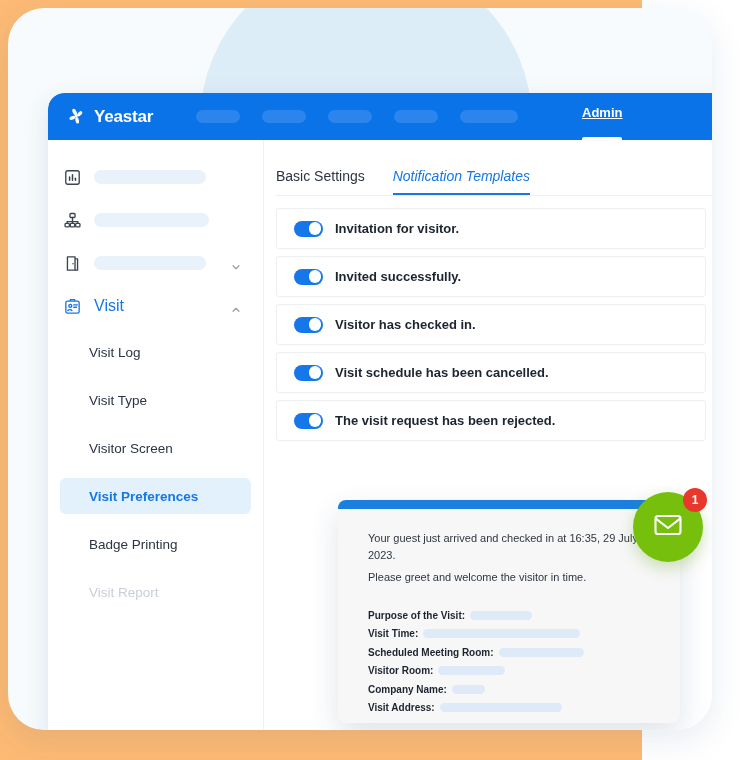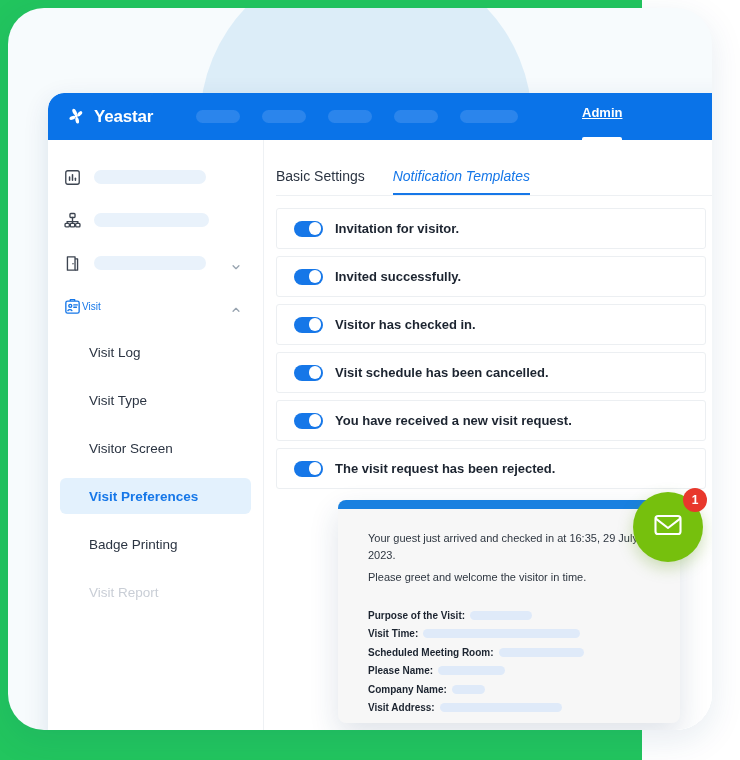--- a/index.html
+++ b/index.html
@@ -9,21 +9,21 @@
     height: 760px;
     overflow: hidden;
     font-family: "Liberation Sans", sans-serif;
     background: #ffffff;
   }
 
   .stage {
     position: relative;
     width: 642px;
     height: 760px;
-    background: #22c55e;
+    background: #fdba74;
   }
 
   
   .outer-frame {
     position: absolute;
     left: 8px;
     top: 8px;
     width: 704px;
     height: 722px;
     background: #f7fbfd;
@@ -170,21 +170,22 @@
   .chev {
     position: absolute;
     right: 22px;
     width: 10px;
     height: 10px;
     color: #98a4b0;
   }
 
   .side-row.active-parent .side-label {
     color: #1677e8;
-    font-size: 10px;
+    font-size: 16px;
+    margin-left: 12px;
   }
 
   .side-sub {
     display: flex;
     align-items: center;
     height: 36px;
     margin: 0 12px;
     padding-left: 29px;
     border-radius: 6px;
     font-size: 13.5px;
@@ -517,26 +518,20 @@
               <span class="toggle-label">Visitor has checked in.</span>
             </div>
 
             <div class="toggle-row">
               <span class="switch">
                   <span class="knob"></span>
                 </span>
               <span class="toggle-label">Visit schedule has been cancelled.</span>
             </div>
 
-            <div class="toggle-row">
-              <span class="switch">
-                  <span class="knob"></span>
-                </span>
-              <span class="toggle-label">You have received a new visit request.</span>
-            </div>
 
             <div class="toggle-row">
               <span class="switch">
                   <span class="knob"></span>
                 </span>
               <span class="toggle-label">The visit request has been rejected.</span>
             </div>
 
           </div>
         </div>
@@ -556,21 +551,21 @@
           </div>
           <div class="field-row">
             <span class="field-label">Visit Time:</span>
             <span class="field-blur" style="width:157px"></span>
           </div>
           <div class="field-row">
             <span class="field-label">Scheduled Meeting Room:</span>
             <span class="field-blur" style="width:85px"></span>
           </div>
           <div class="field-row">
-            <span class="field-label">Please Name:</span>
+            <span class="field-label">Visitor Room:</span>
             <span class="field-blur" style="width:67px"></span>
           </div>
           <div class="field-row">
             <span class="field-label">Company Name:</span>
             <span class="field-blur" style="width:33px"></span>
           </div>
           <div class="field-row">
             <span class="field-label">Visit Address:</span>
             <span class="field-blur" style="width:122px"></span>
           </div>

